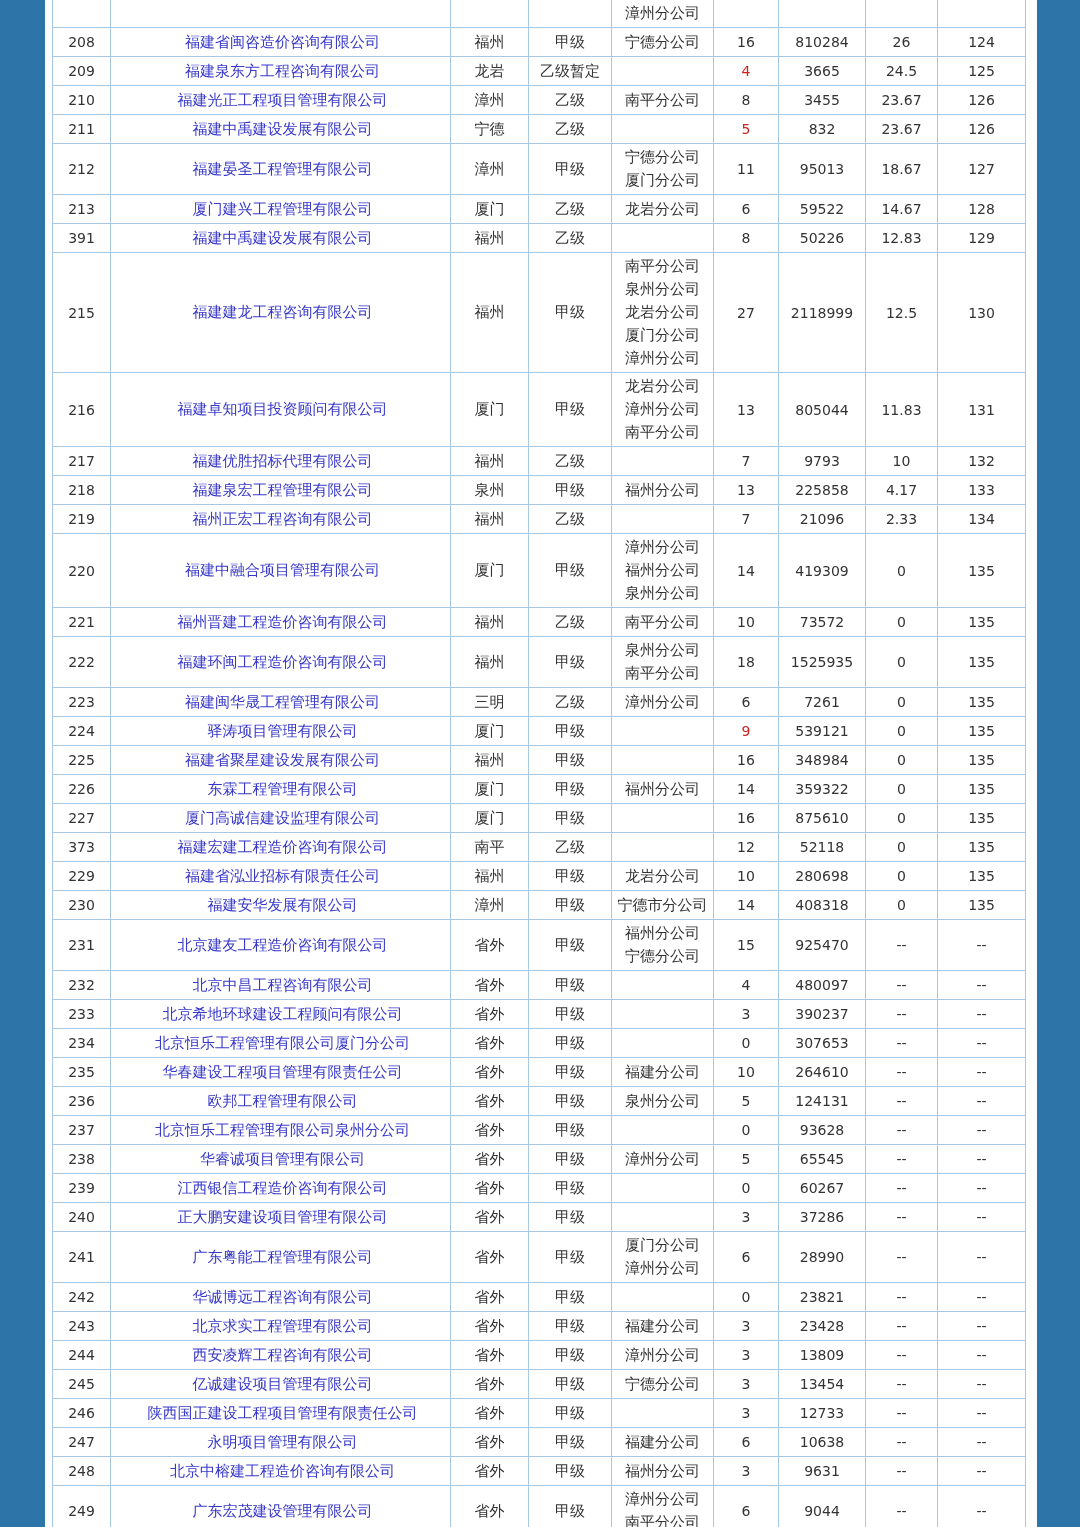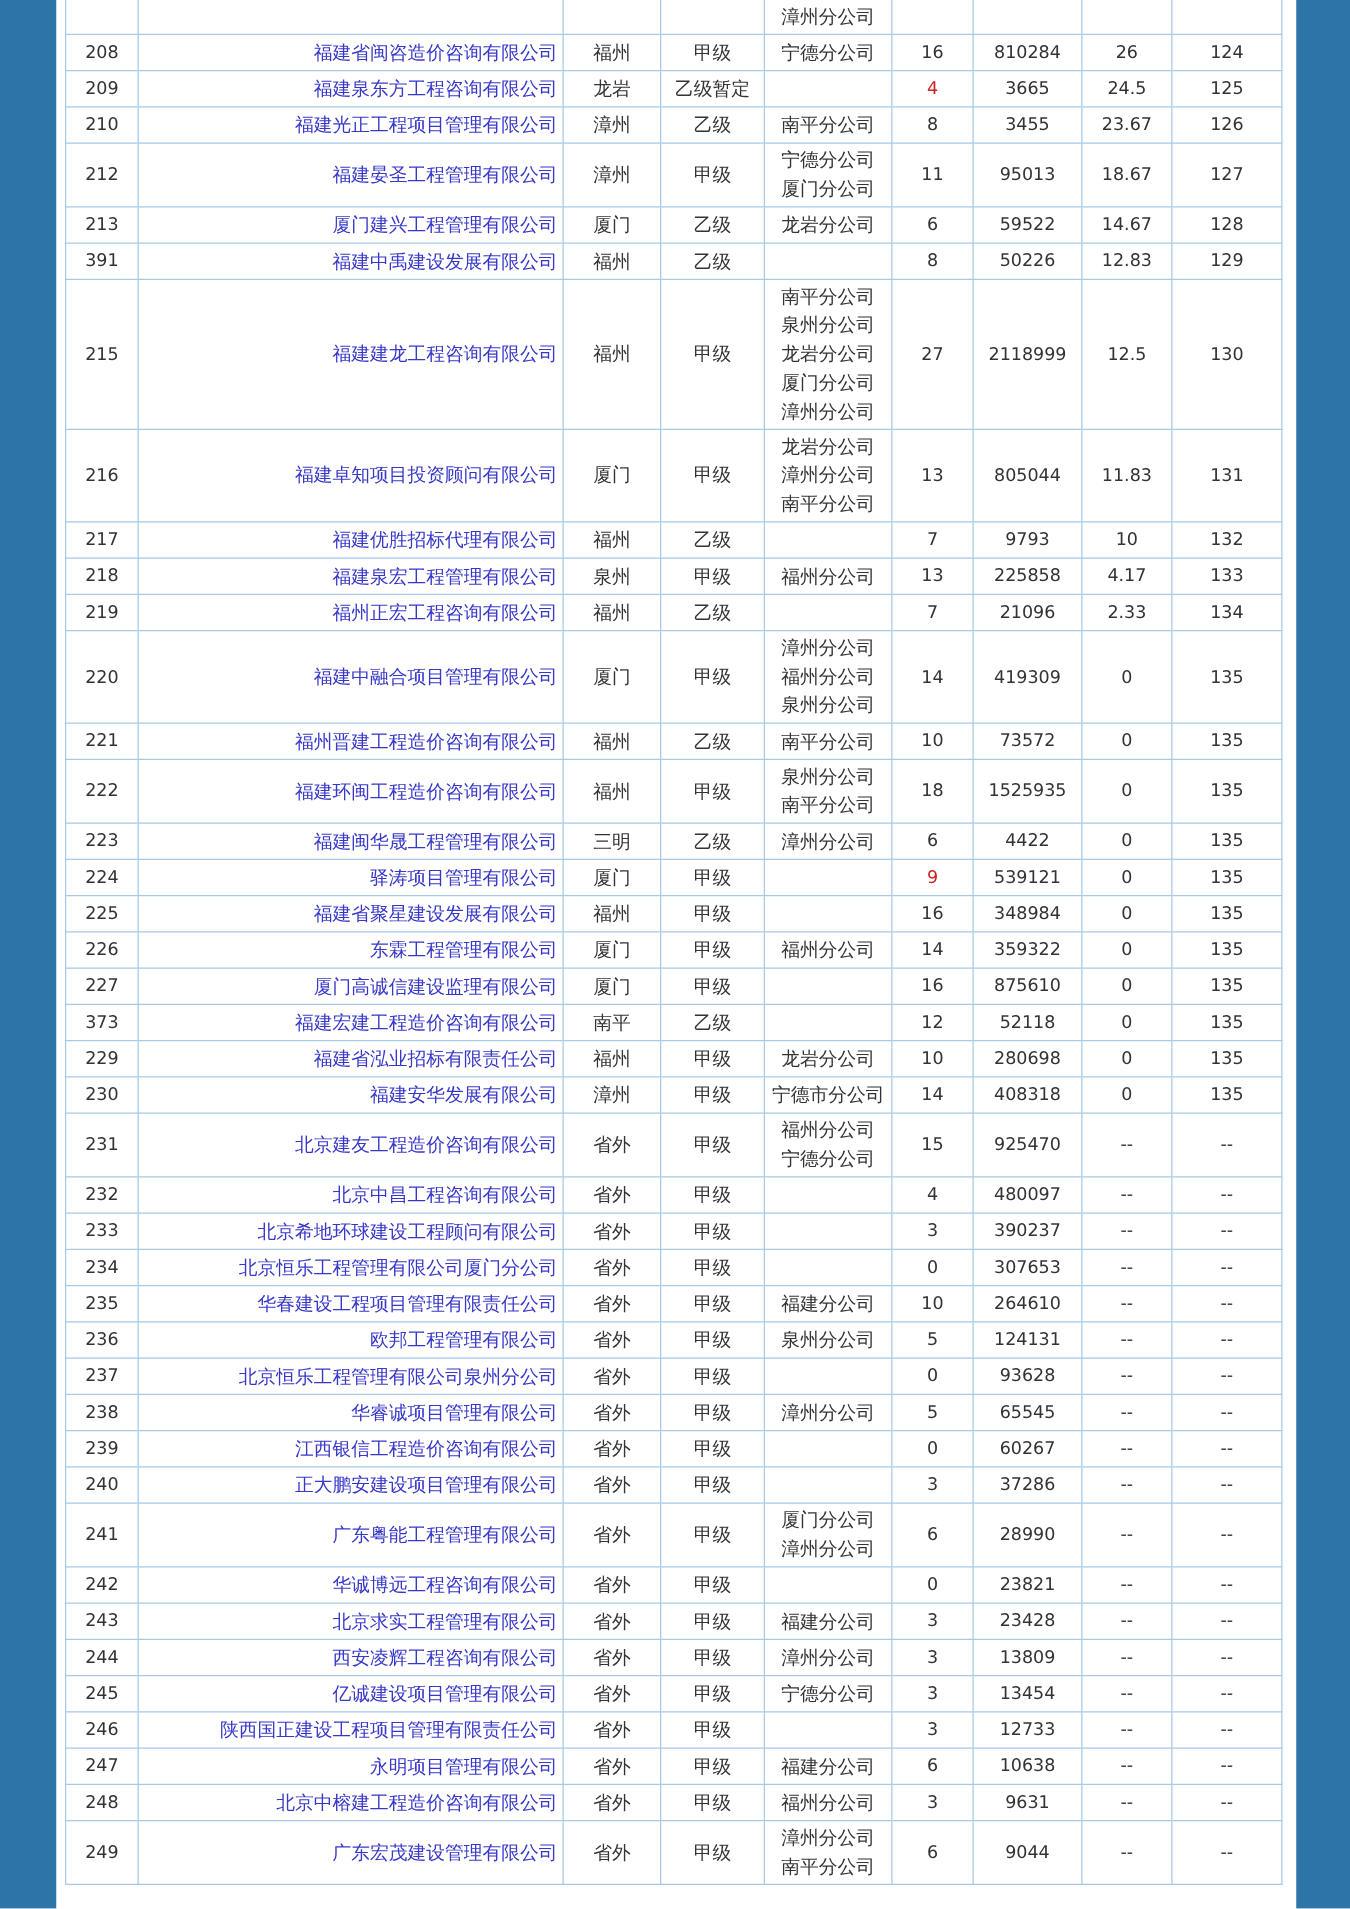--- a/index.html
+++ b/index.html
@@ -8,21 +8,21 @@
   .strip{position:absolute;top:0;height:1527px;background:#2d74a8;}
   #strip-left{left:0;width:45px;}
   #strip-right{left:1037px;width:43px;}
   #tbl-wrap{position:absolute;left:52px;top:0;}
   table.grid{border-collapse:collapse;table-layout:fixed;width:973px;}
   td{border:1px solid #a6c9e8;text-align:center;vertical-align:middle;color:#333333;
      font-size:14px;padding:2px 4px;overflow:hidden;}
   tr{height:29px;}
   tr.frag-top{height:24px;}
   tr.frag-top td{border-top:none;}
-  td.name-cell{text-align:right;padding-left:8px;}
+  td.name-cell{text-align:center;padding-left:8px;}
   .company{color:#3737c9;font-size:15px;cursor:pointer;}
   .zh{font-size:15px;}
   .branch-line{line-height:23px;font-size:15px;white-space:nowrap;}
   .red{color:#cc2222;}
 </style>
 </head>
 <body>
 
 <div id="screen">
   <div id="strip-left" class="strip"></div>
@@ -86,20 +86,31 @@
             <td><span class="zh">乙级</span></td>
             <td>
               <div class="branch-line">南平分公司</div>
             </td>
             <td><span>8</span></td>
             <td><span>3455</span></td>
             <td><span>23.67</span></td>
             <td><span>126</span></td>
           </tr>
           <tr>
+            <td><span>211</span></td>
+            <td class="name-cell"><span class="company">福建中禹建设发展有限公司</span></td>
+            <td><span class="zh">宁德</span></td>
+            <td><span class="zh">乙级</span></td>
+            <td></td>
+            <td><span class="red">5</span></td>
+            <td><span>832</span></td>
+            <td><span>23.67</span></td>
+            <td><span>126</span></td>
+          </tr>
+          <tr>
             <td><span>212</span></td>
             <td class="name-cell"><span class="company">福建晏圣工程管理有限公司</span></td>
             <td><span class="zh">漳州</span></td>
             <td><span class="zh">甲级</span></td>
             <td>
               <div class="branch-line">宁德分公司</div>
               <div class="branch-line">厦门分公司</div>
             </td>
             <td><span>11</span></td>
             <td><span>95013</span></td>
@@ -241,21 +252,21 @@
           </tr>
           <tr>
             <td><span>223</span></td>
             <td class="name-cell"><span class="company">福建闽华晟工程管理有限公司</span></td>
             <td><span class="zh">三明</span></td>
             <td><span class="zh">乙级</span></td>
             <td>
               <div class="branch-line">漳州分公司</div>
             </td>
             <td><span>6</span></td>
-            <td><span>4422</span></td>
+            <td><span>7261</span></td>
             <td><span>0</span></td>
             <td><span>135</span></td>
           </tr>
           <tr>
             <td><span>224</span></td>
             <td class="name-cell"><span class="company">驿涛项目管理有限公司</span></td>
             <td><span class="zh">厦门</span></td>
             <td><span class="zh">甲级</span></td>
             <td></td>
             <td><span class="red">9</span></td>

